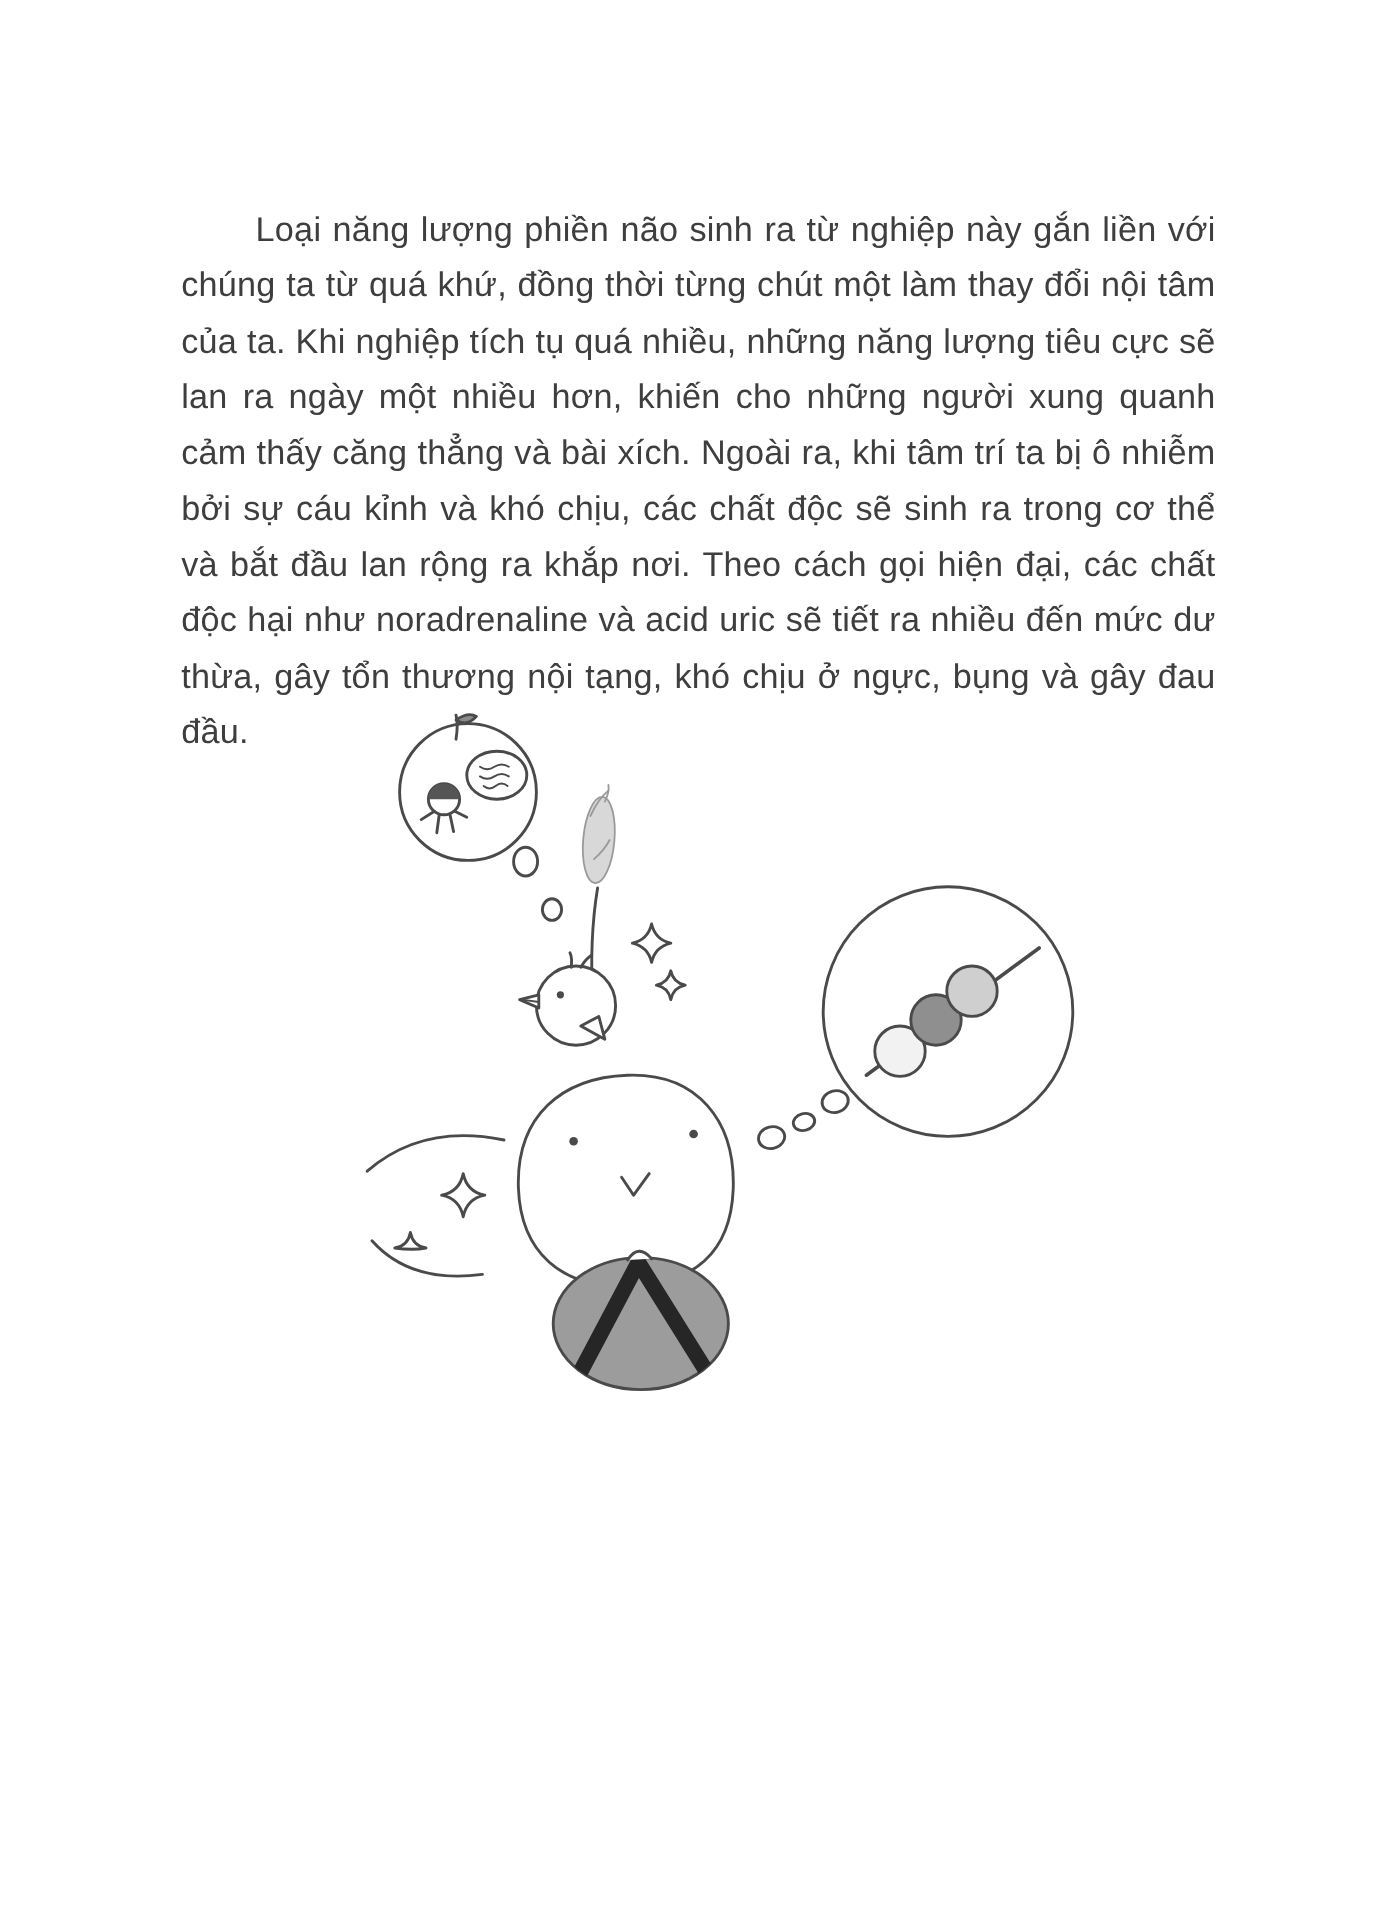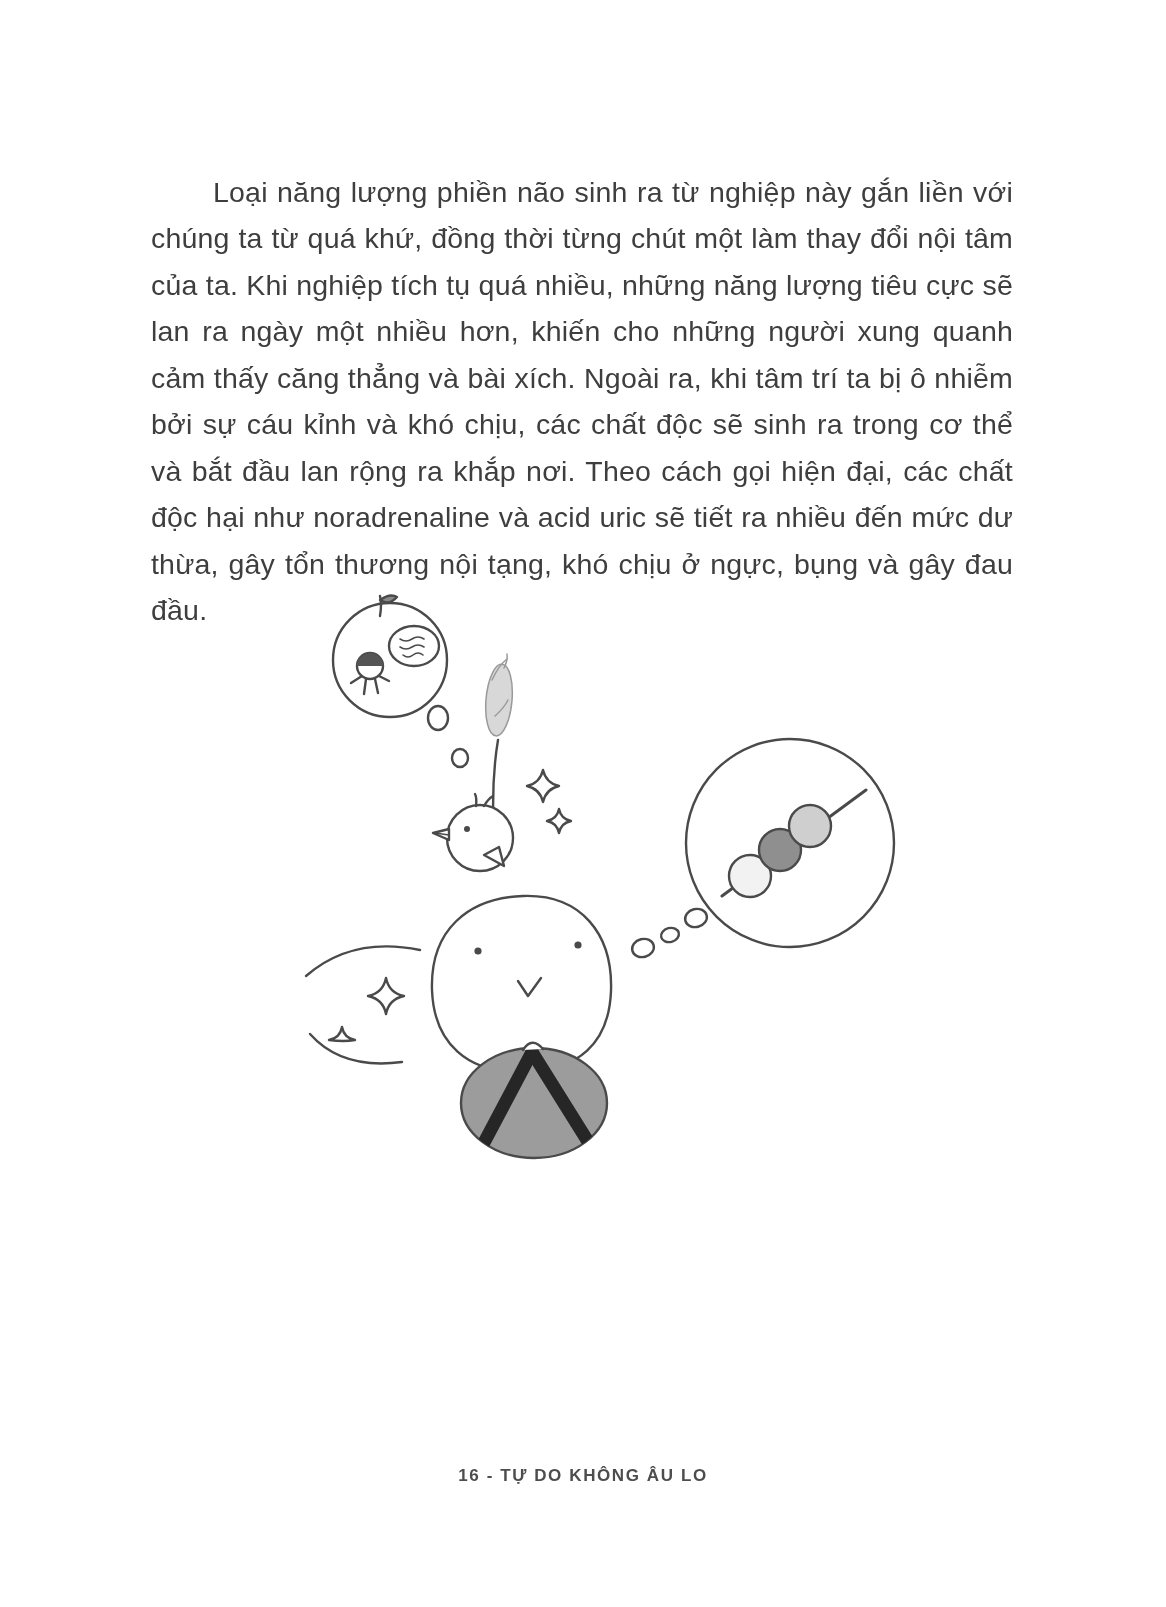--- a/index.html
+++ b/index.html
@@ -135,15 +135,14 @@
           <path d="M 442 308 L 586 202" stroke-width="3"></path>
           <circle cx="470" cy="288" r="21" fill="#f2f2f2"></circle>
           <circle cx="500" cy="262" r="21" fill="#8f8f8f"></circle>
           <circle cx="530" cy="238" r="21" fill="#cfcfcf"></circle>
         </g>
       </g>
 
     </svg>
   </div>
 
-  <div class="footer">16 - TỰ DO KHÔNG ÂU LO</div>
 
 </div>
 
 </body></html>

